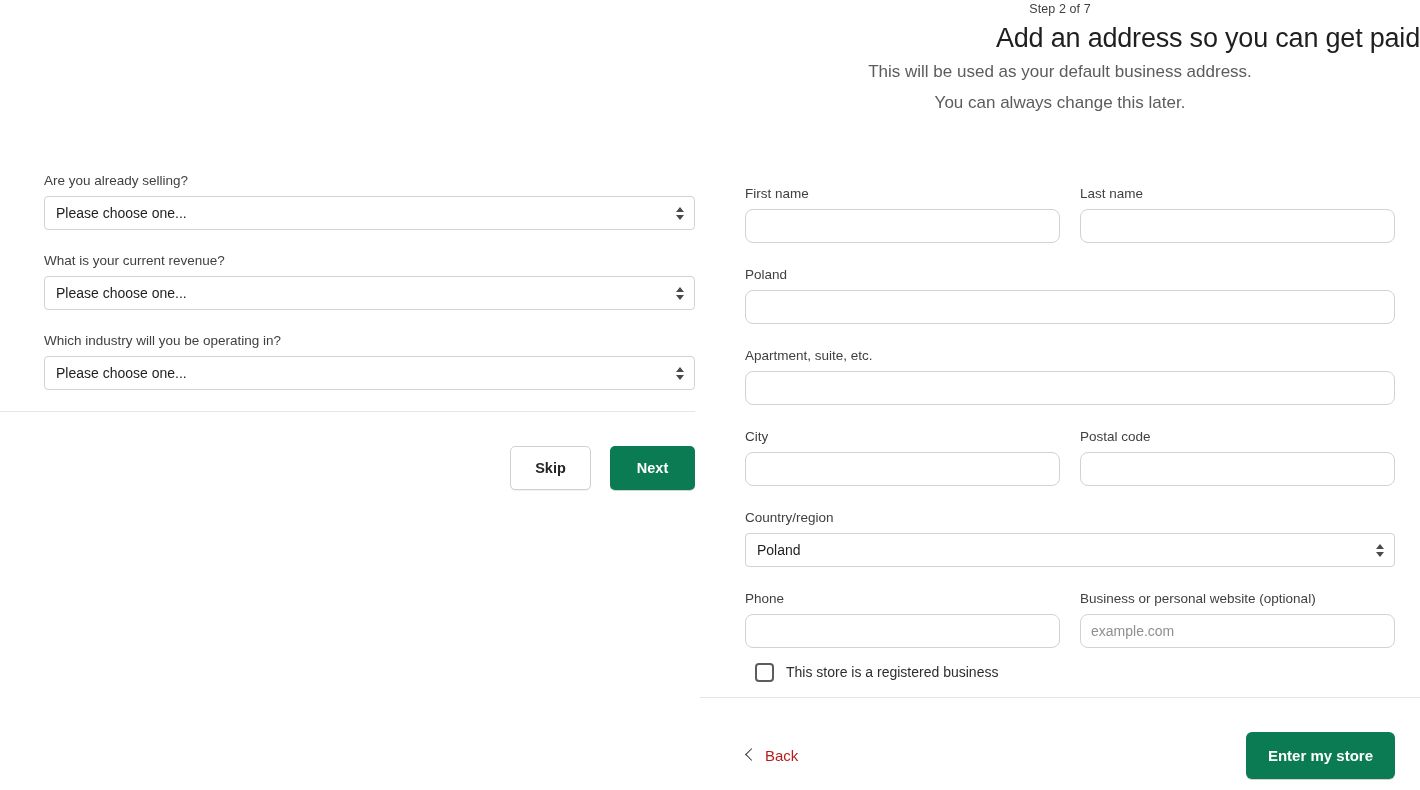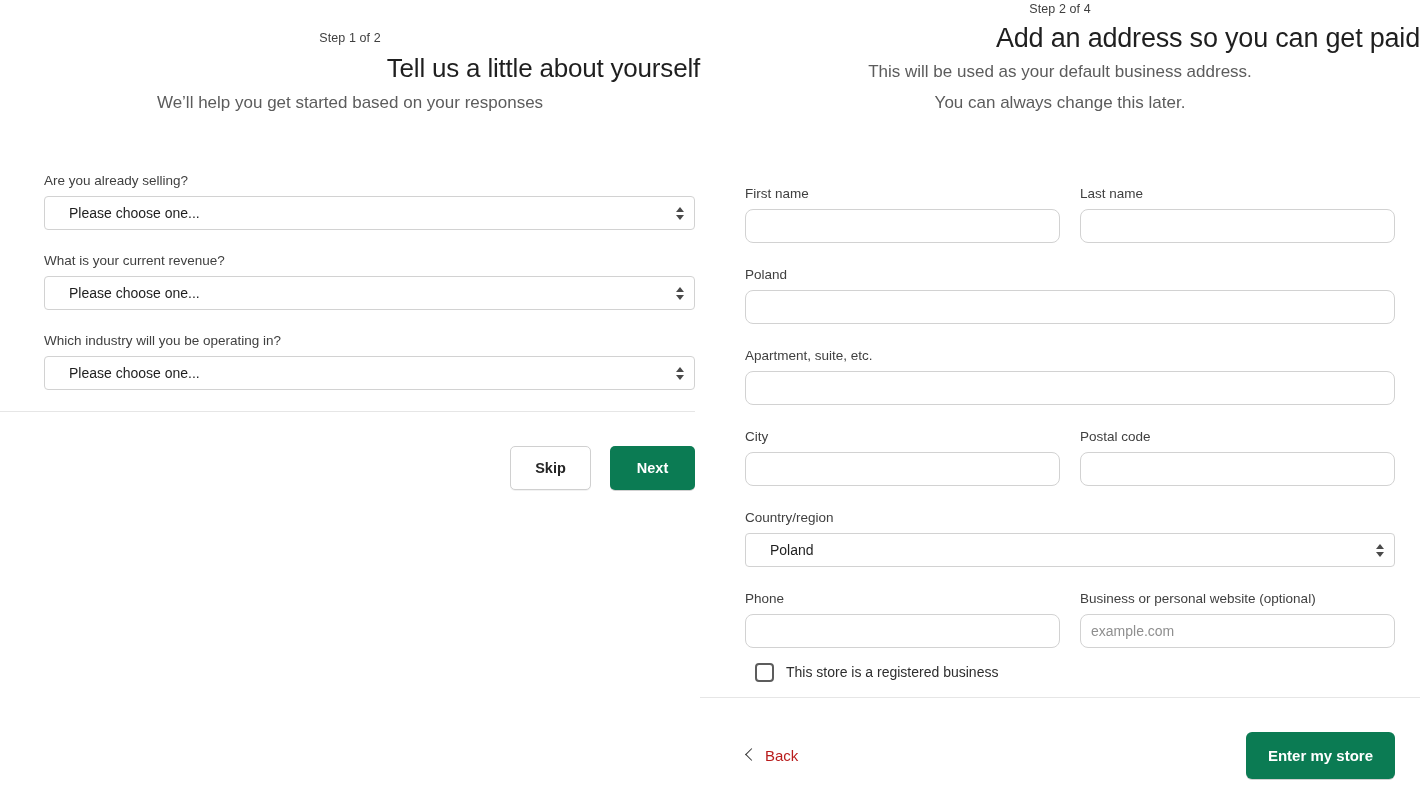--- a/index.html
+++ b/index.html
@@ -97,21 +97,21 @@
   }
   .select-box {
     width: 100%;
     height: 34px;
     border: 1px solid #d2d2d2;
     border-radius: 4px;
     background: #ffffff;
     font-size: 14px;
     color: #1f1f1f;
     font-family: "Liberation Sans", sans-serif;
-    padding: 0 28px 0 24px;
+    padding: 0 28px 0 11px;
     display: flex;
     align-items: center;
     cursor: default;
   }
   .stepper {
     position: absolute;
     right: 10px;
     top: 50%;
     transform: translateY(-50%);
     width: 10px;
@@ -287,25 +287,20 @@
     box-shadow: 0 1px 0 rgba(0,0,0,0.18);
   }
 </style>
 </head>
 <body>
 
 <div class="page">
 
   <div class="panel-left">
 
-    <div class="left-header">
-      <div class="step-label">Step 1 of 2</div>
-      <h1 class="headline">Tell us a little about yourself</h1>
-      <div class="subline">We’ll help you get started based on your responses</div>
-    </div>
 
     <div class="left-form">
 
       <div class="field">
         <label class="field-label">Are you already selling?</label>
         <div class="select-wrap">
           <div class="select-box">Please choose one...</div>
           <span class="stepper">
             <span class="tri-up"></span>
               <span class="tri-down"></span>
@@ -342,21 +337,21 @@
     <div class="left-actions">
       <button class="btn btn-secondary">Skip</button>
       <button class="btn btn-primary">Next</button>
     </div>
 
   </div>
 
   <div class="panel-right">
 
     <div class="right-header">
-      <div class="step-label">Step 2 of 4</div>
+      <div class="step-label">Step 2 of 7</div>
       <h1 class="headline big">Add an address so you can get paid</h1>
       <div class="subline">This will be used as your default business address.</div>
       <div class="subline">You can always change this later.</div>
     </div>
 
     <div class="right-form">
 
       <div class="row-two">
         <div class="field">
           <label class="field-label">First name</label>

